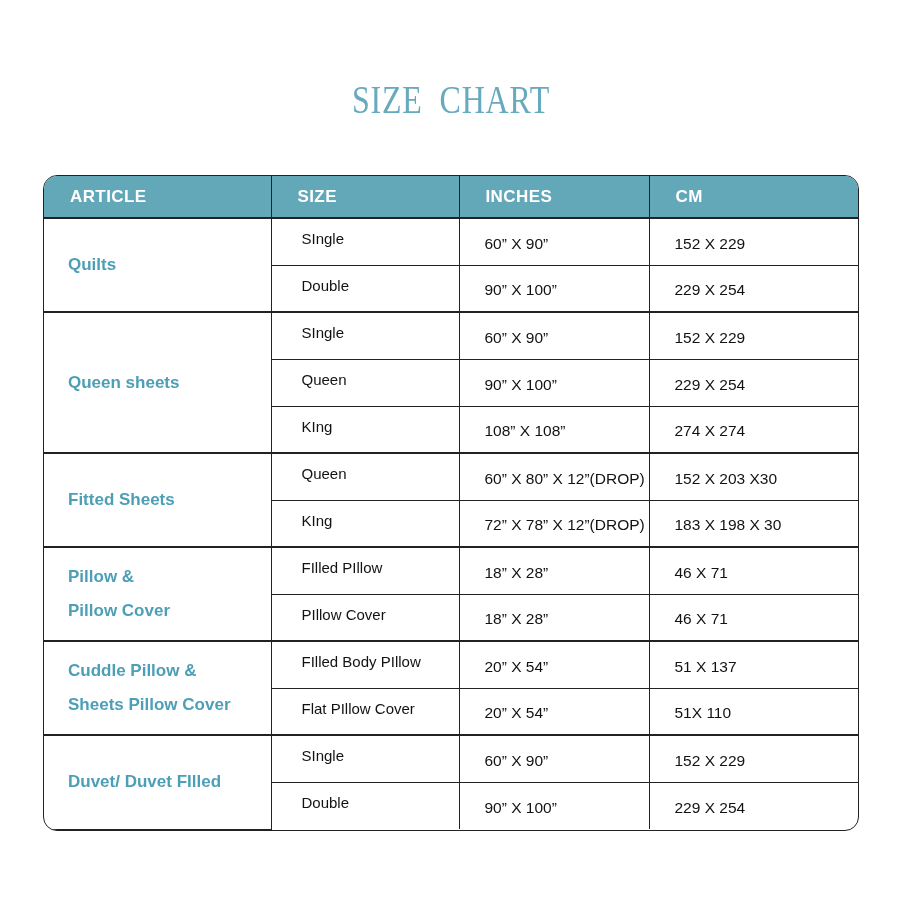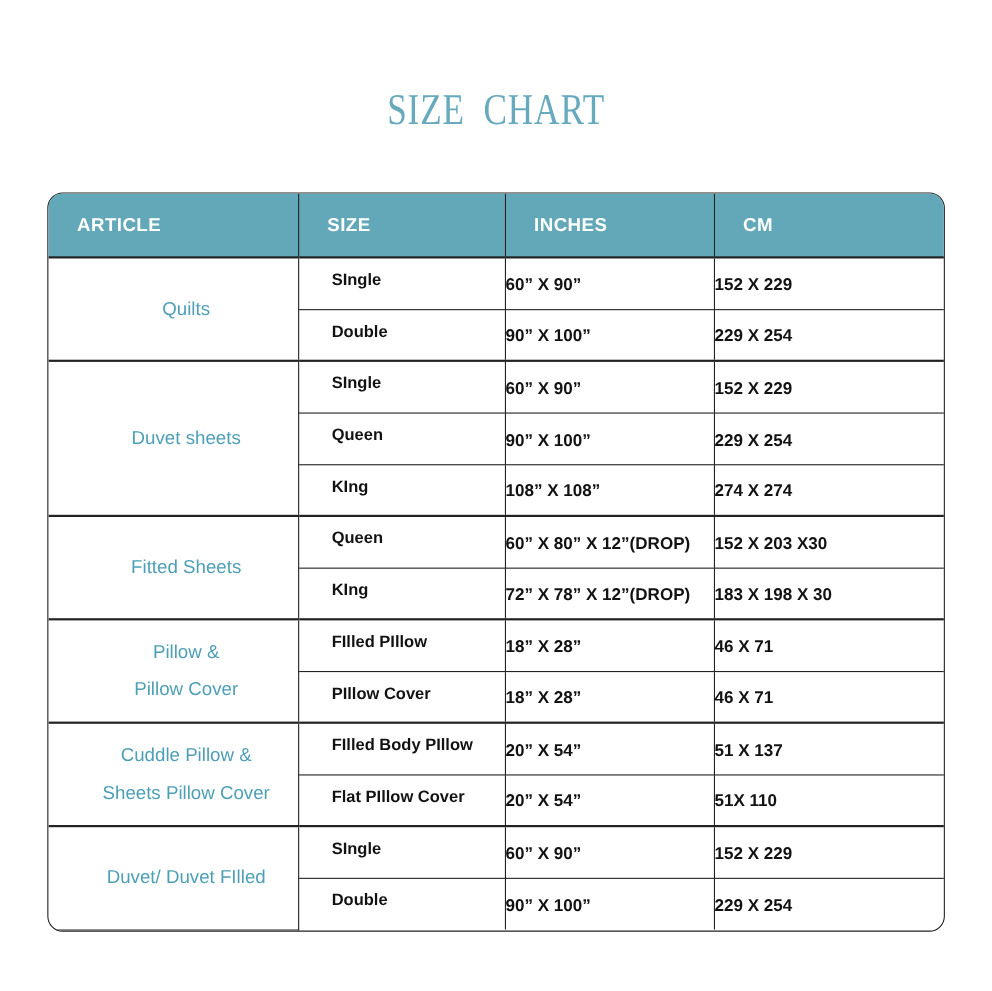--- a/index.html
+++ b/index.html
@@ -46,21 +46,21 @@
   col.c-size{width:188px;}
   col.c-inches{width:190px;}
   col.c-cm{width:211px;}
   th{
     background:var(--teal-header);
     color:#ffffff;
     font-size:17px;
     font-weight:bold;
     letter-spacing:0.4px;
     text-align:left;
-    height:58px;
+    height:42px;
     padding:0 0 0 26px;
     border:1px solid var(--line);
     border-top:none;
     border-bottom:2px solid var(--line);
   }
   th:first-child{border-left:none;}
   th:last-child{border-right:none;}
   td{
     border:1px solid var(--line);
     height:47px;
@@ -68,28 +68,27 @@
     vertical-align:middle;
     color:var(--ink);
   }
   tr.group-start td{border-top:2px solid var(--line);}
   tbody tr:first-child td{border-top:none;}
   tbody tr:last-child td{border-bottom:none;}
   td.article{
     border-left:none;
     padding-left:24px;
     color:var(--teal-text);
-    font-weight:normal;
+    font-weight:bold;
     font-size:17px;
-    text-align:center;
   }
   .article-line{line-height:1.15;}
   .article-line + .article-line{margin-top:14px;}
-  td.size{padding-left:30px;font-size:15px;font-weight:700;}
-  td.inches,td.cm{font-size:15.5px;font-weight:700;}
+  td.size{padding-left:30px;font-size:15px;font-weight:400;}
+  td.inches,td.cm{padding-left:25px;font-size:15.5px;font-weight:400;}
   td.cm{border-right:none;margin-top:32px;}
   td.size span{display:inline-block;transform:translateY(-3px);}
   td.inches span,td.cm span{display:inline-block;transform:translateY(2px);}
 </style>
 </head>
 <body>
 
 <h1 class="page-title">SIZE CHART</h1>
 
 <div class="table-wrap">
@@ -117,21 +116,21 @@
           <td class="inches"><span>60” X 90”</span></td>
           <td class="cm"><span>152 X 229</span></td>
         </tr>
         <tr>
           <td class="size"><span>Double</span></td>
           <td class="inches"><span>90” X 100”</span></td>
           <td class="cm"><span>229 X 254</span></td>
         </tr>
         <tr class="group-start">
           <td class="article" rowspan="3">
-            <div class="article-line">Duvet sheets</div>
+            <div class="article-line">Queen sheets</div>
           </td>
           <td class="size"><span>SIngle</span></td>
           <td class="inches"><span>60” X 90”</span></td>
           <td class="cm"><span>152 X 229</span></td>
         </tr>
         <tr>
           <td class="size"><span>Queen</span></td>
           <td class="inches"><span>90” X 100”</span></td>
           <td class="cm"><span>229 X 254</span></td>
         </tr>

